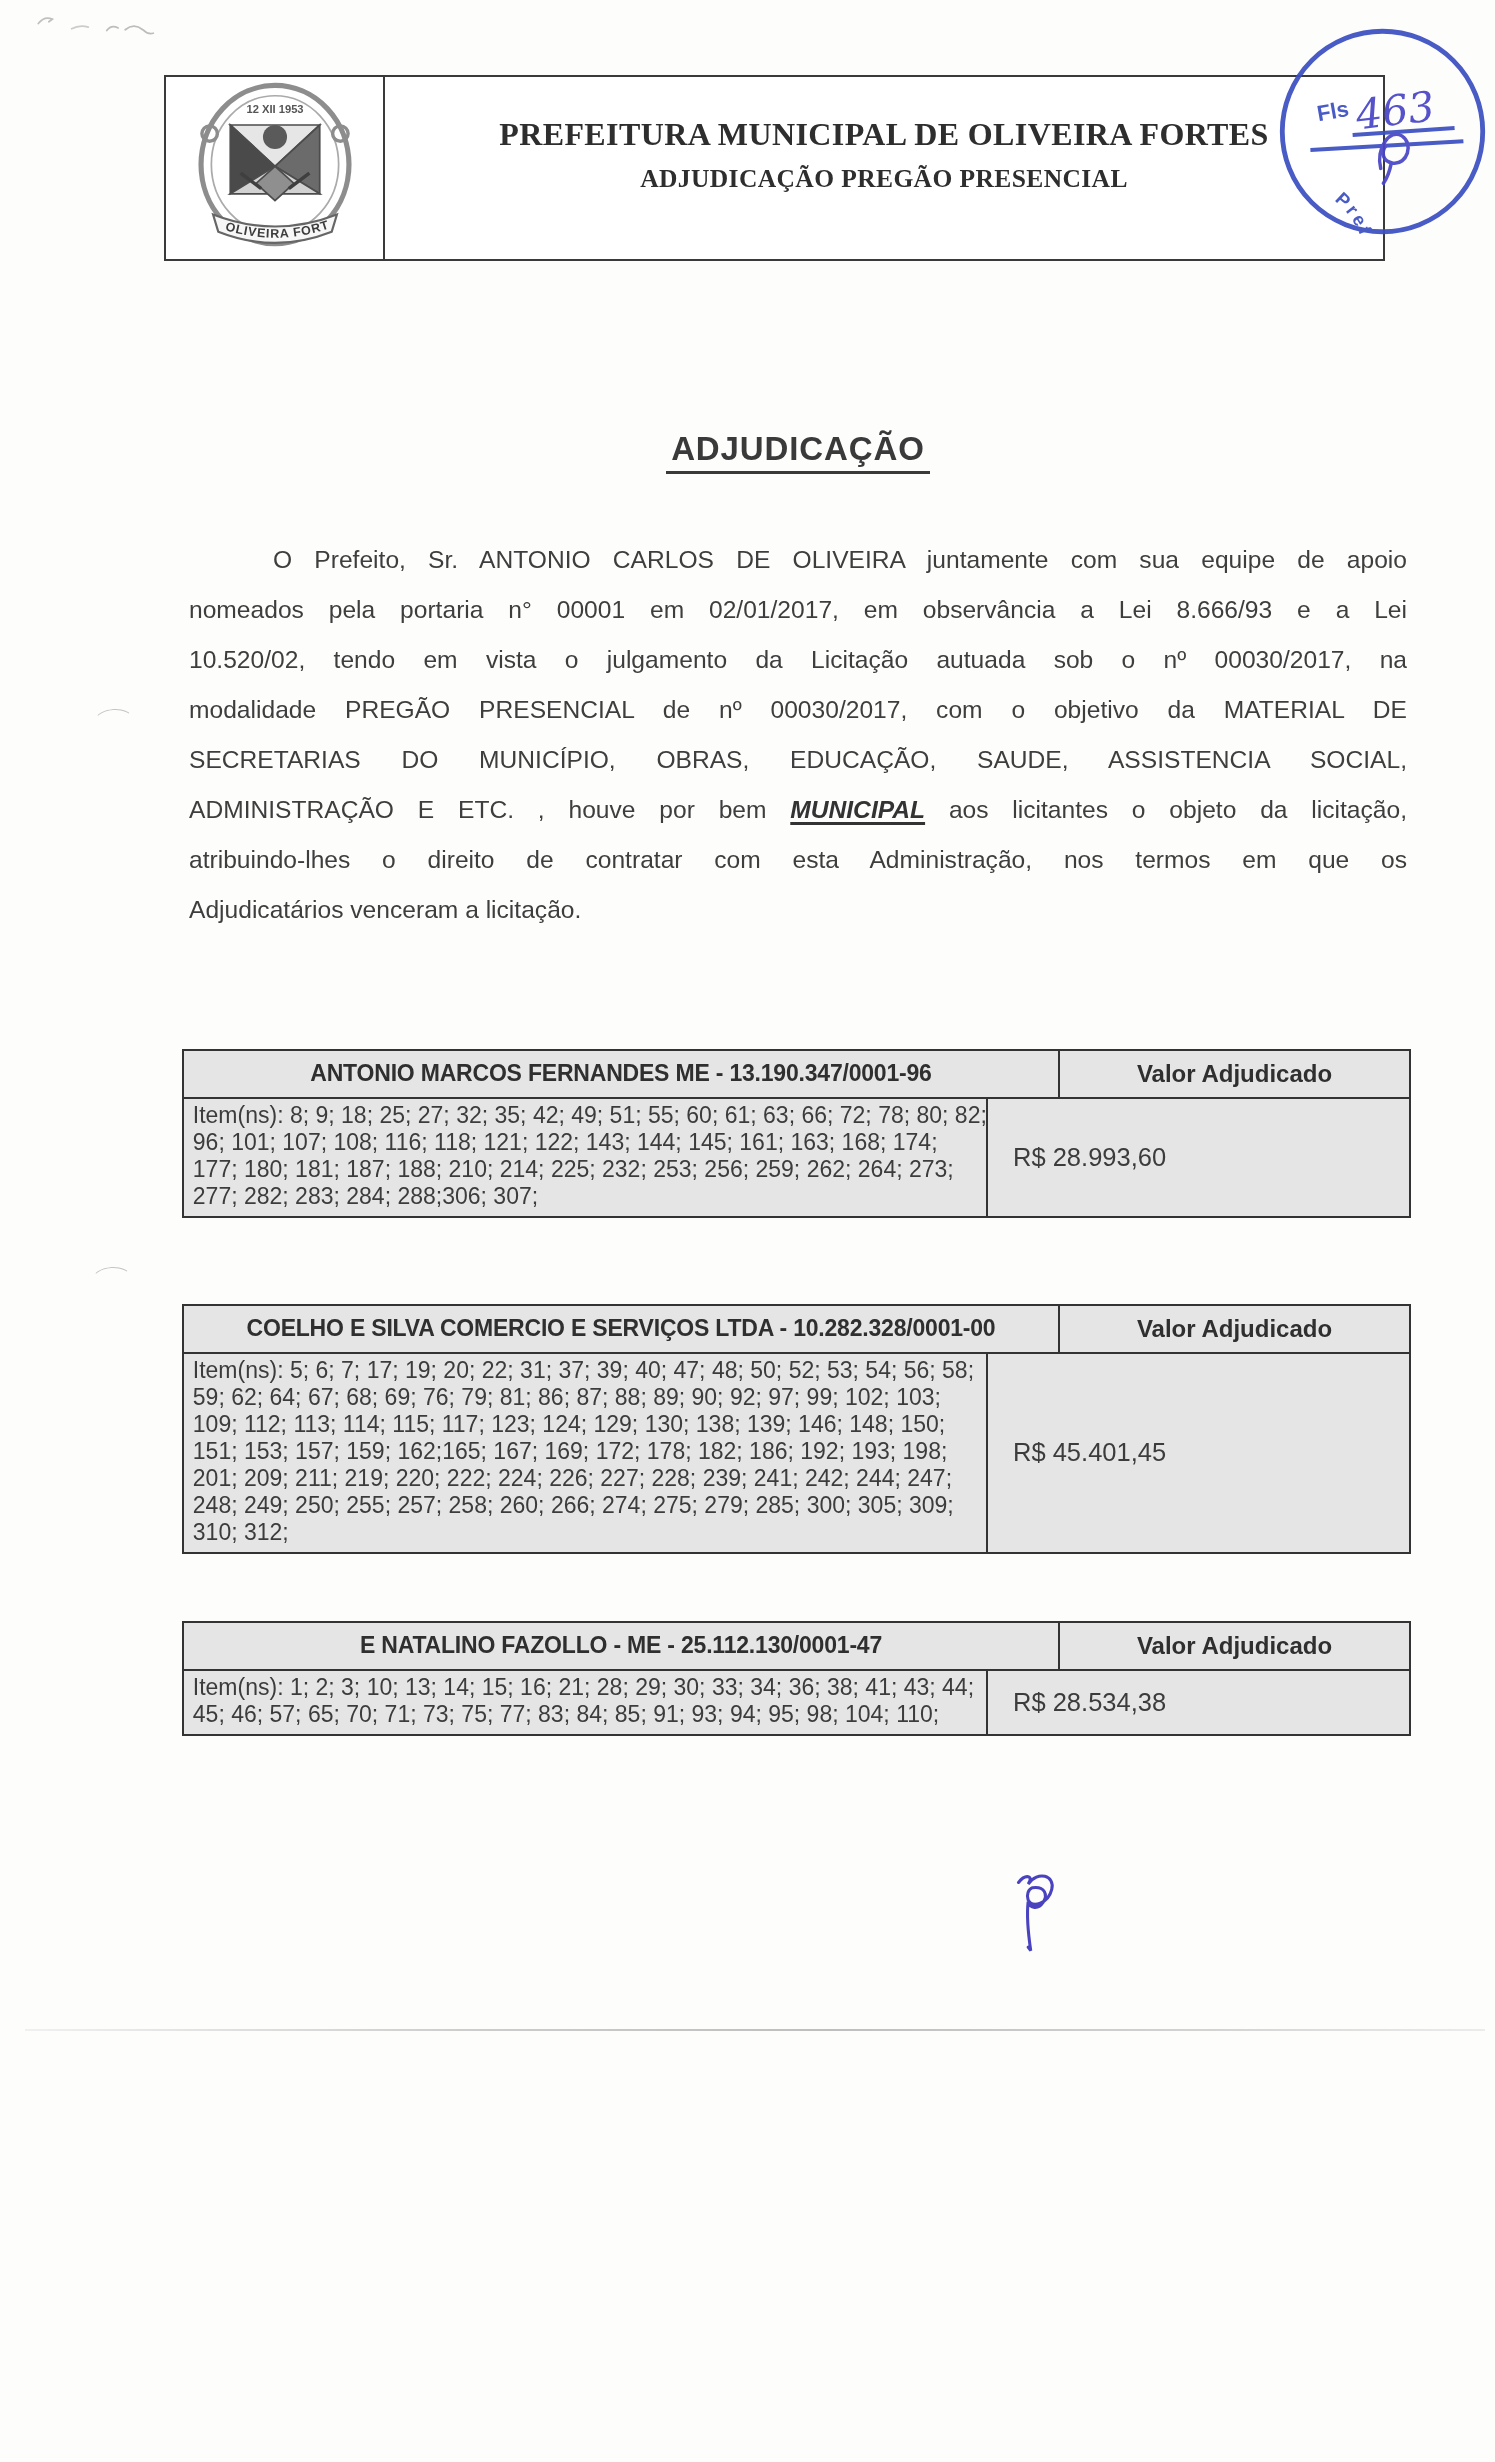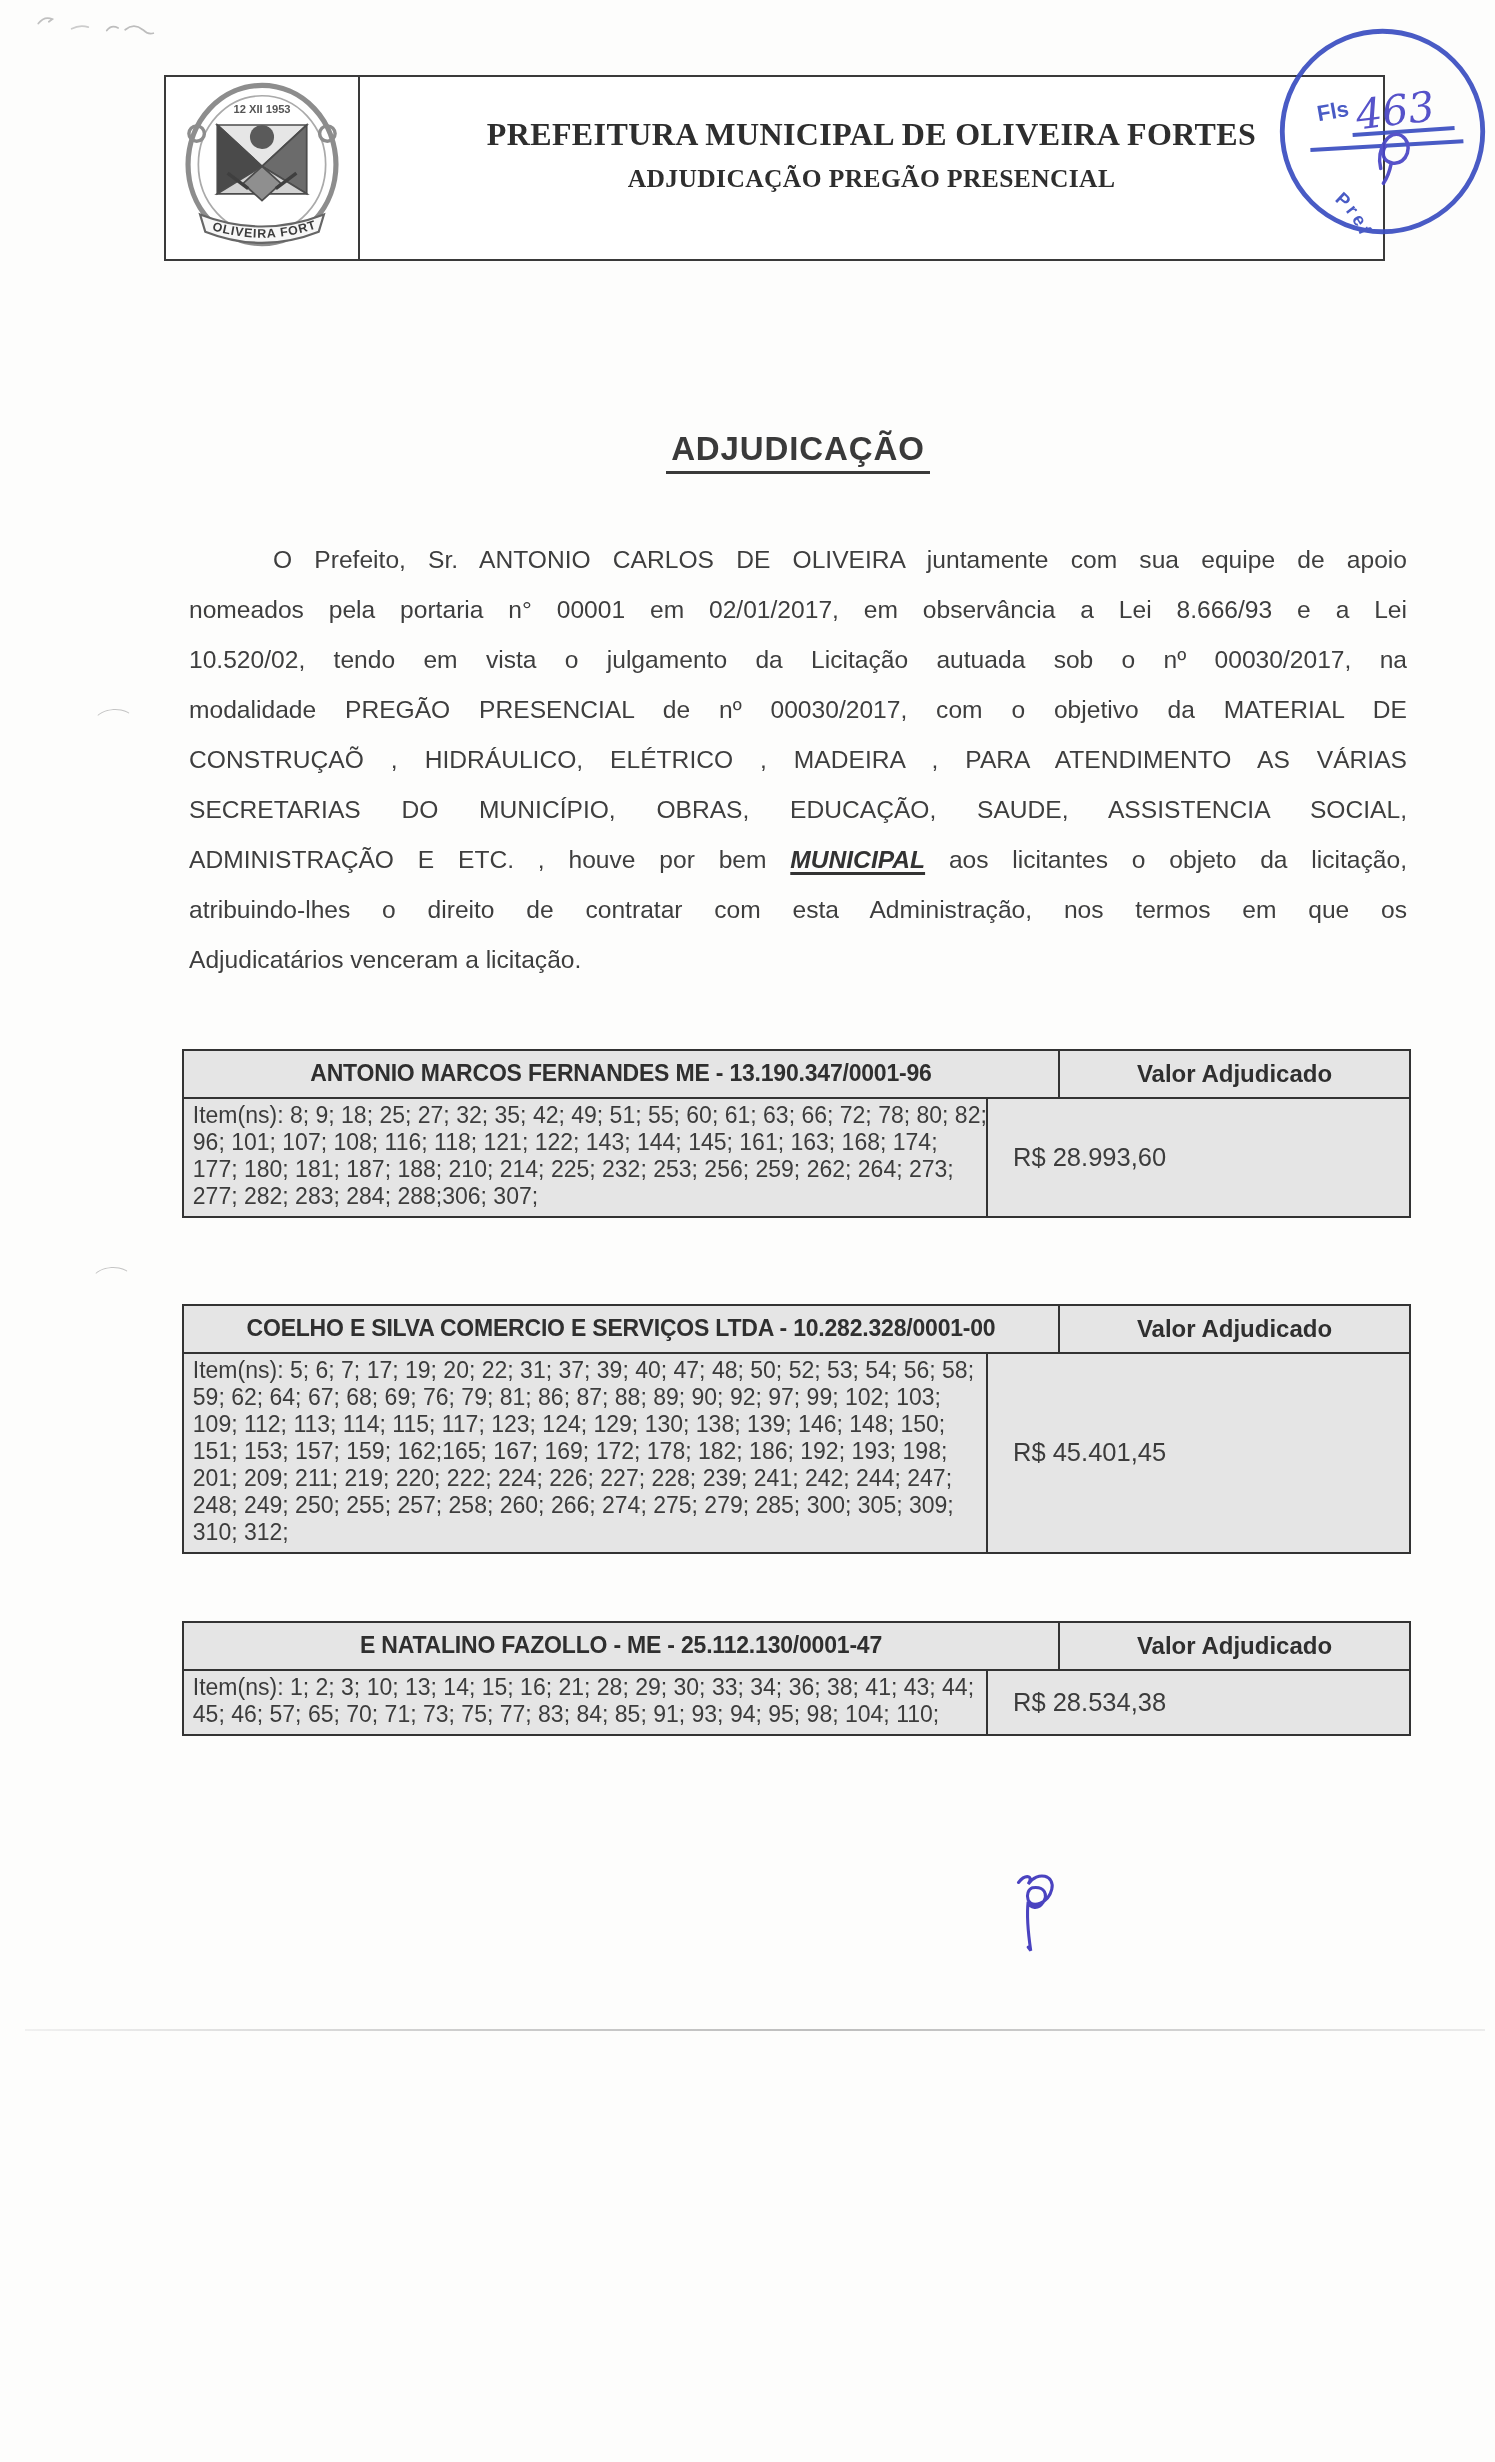--- a/index.html
+++ b/index.html
@@ -8,21 +8,21 @@
     background:#fdfdfc;
     font-family:"Liberation Sans", sans-serif;
     color:#3d3d3d;
   }
   
   .header-box{
     position:absolute;left:164px;top:75px;width:1221px;height:186px;
     border:2.6px solid #3a3a3a;box-sizing:border-box;display:flex;background:#fff;
   }
   .logo-cell{
-    width:194px;box-sizing:border-box;border-right:2.6px solid #3a3a3a;
+    width:219px;box-sizing:border-box;border-right:2.6px solid #3a3a3a;
     display:flex;align-items:center;justify-content:center;
   }
   .title-cell{
     flex:1;display:flex;flex-direction:column;align-items:center;
     justify-content:flex-start;padding-top:39px;gap:10.6px;
   }
   .org-name{
     font-family:"Liberation Serif", serif;font-weight:bold;font-size:32px;
     color:#2e2e2e;letter-spacing:0.4px;white-space:nowrap;
   }
@@ -143,21 +143,20 @@
 
 <div class="doc-title-wrap">
   <span>ADJUDICAÇÃO</span>
 </div>
 
 <div class="paragraph">
   <div class="pline first">O Prefeito, Sr. ANTONIO CARLOS DE OLIVEIRA juntamente com sua equipe de apoio</div>
   <div class="pline">nomeados pela portaria n° 00001 em 02/01/2017, em observância a Lei 8.666/93 e a Lei</div>
   <div class="pline">10.520/02, tendo em vista o julgamento da Licitação autuada sob o nº 00030/2017, na</div>
   <div class="pline">modalidade PREGÃO PRESENCIAL de nº 00030/2017, com o objetivo da MATERIAL DE</div>
-  <div class="pline">CONSTRUÇAÕ , HIDRÁULICO, ELÉTRICO , MADEIRA , PARA ATENDIMENTO AS VÁRIAS</div>
   <div class="pline">SECRETARIAS DO MUNICÍPIO, OBRAS, EDUCAÇÃO, SAUDE, ASSISTENCIA SOCIAL,</div>
   <div class="pline"><span>ADMINISTRAÇÃO E ETC. , houve por bem </span><span class="emph">MUNICIPAL</span><span> aos  licitantes o objeto da licitação,</span></div>
   <div class="pline">atribuindo-lhes o direito de contratar com esta Administração, nos termos em que os</div>
   <div class="pline last">Adjudicatários  venceram a licitação.</div>
 </div>
 
 <div class="award-table tbl1">
   <div class="t-head">
     <div class="t-company">ANTONIO MARCOS FERNANDES ME - 13.190.347/0001-96</div>
     <div class="t-valhdr">Valor Adjudicado</div>

